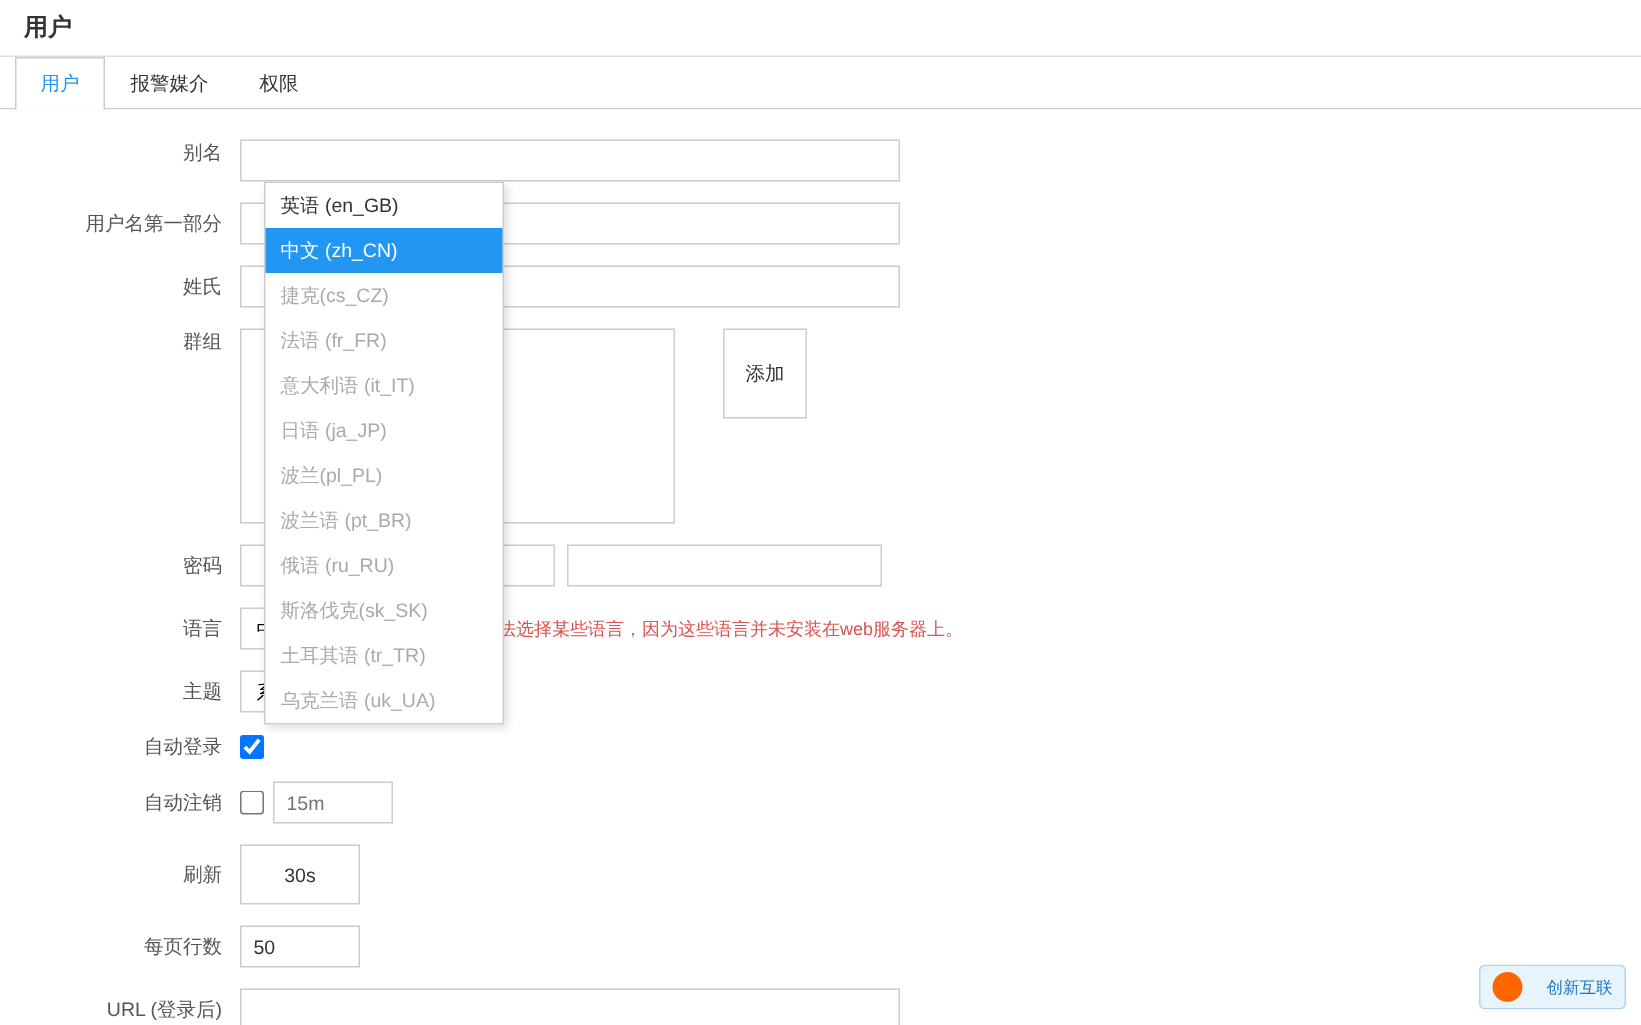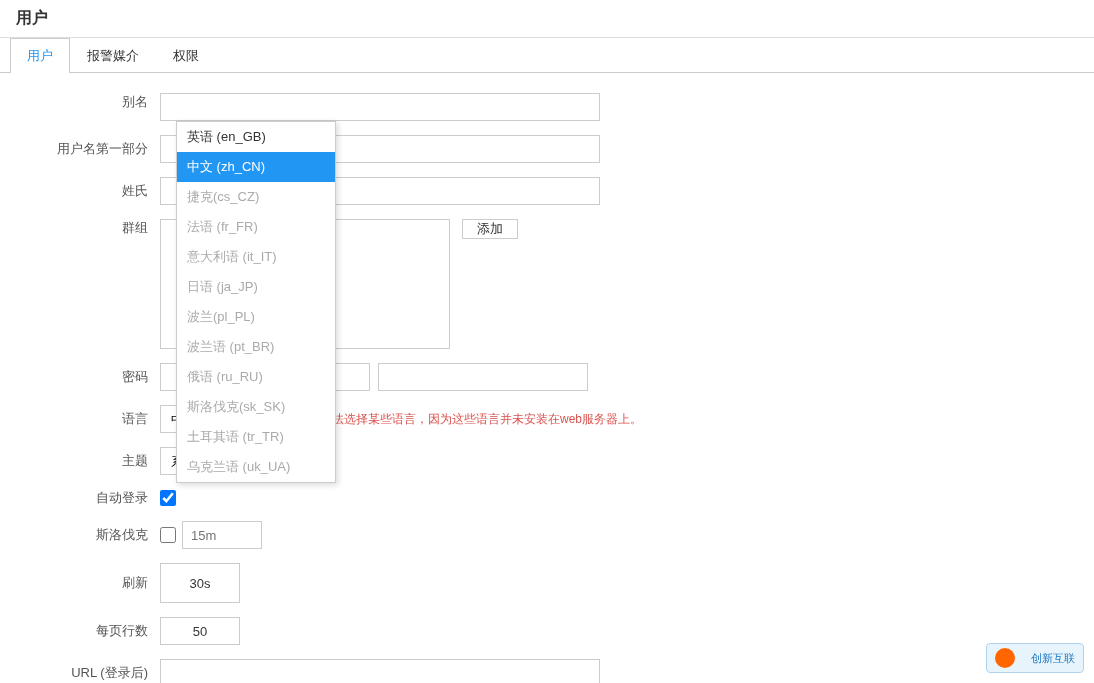--- a/index.html
+++ b/index.html
@@ -74,22 +74,22 @@
     }
     .textarea-groups {
       width: 290px;
       height: 130px;
       resize: none;
       border: 1px solid #ccc;
       padding: 4px;
       font-size: 13px;
     }
     .btn-add {
-      margin-left: 4px;
-      padding: 0 14px;
+      margin-left: 24px;
+      padding: 20px 14px;
       background: #fff;
       border: 1px solid #ccc;
       cursor: pointer;
       font-size: 13px;
       color: #333;
     }
     .lang-select {
       border: 1px solid #ccc;
       padding: 3px 6px;
       font-size: 13px;
@@ -243,33 +243,33 @@
       <div class="form-label">主题</div>
       <select class="theme-select"><option value="default">系统默认</option></select>
     </div>
 
     <div class="form-row">
       <div class="form-label">自动登录</div>
       <input type="checkbox" class="checkbox-input" checked="" style="">
     </div>
 
     <div class="form-row">
-      <div class="form-label">斯洛伐克</div>
+      <div class="form-label">自动注销</div>
       <input type="checkbox" class="checkbox-input" style="">
       <input type="text" class="form-input input-small" style="margin-left: 6px; color: rgb(170, 170, 170);" placeholder="15m">
     </div>
 
     <div class="form-row">
       <div class="form-label">刷新</div>
       <input type="text" class="form-input" style="width: 80px; height: 40px; text-align: center;" value="30s">
     </div>
 
     <div class="form-row">
       <div class="form-label">每页行数</div>
-      <input type="text" class="form-input" style="width: 80px; height: 28px; text-align: center;" value="50">
+      <input type="text" class="form-input" style="width: 80px; height: 28px; text-align: left;" value="50">
     </div>
 
     <div class="form-row">
       <div class="form-label">URL (登录后)</div>
       <input type="text" class="form-input input-url" value="" style="">
     </div>
 
   </div>
 
 </div>

